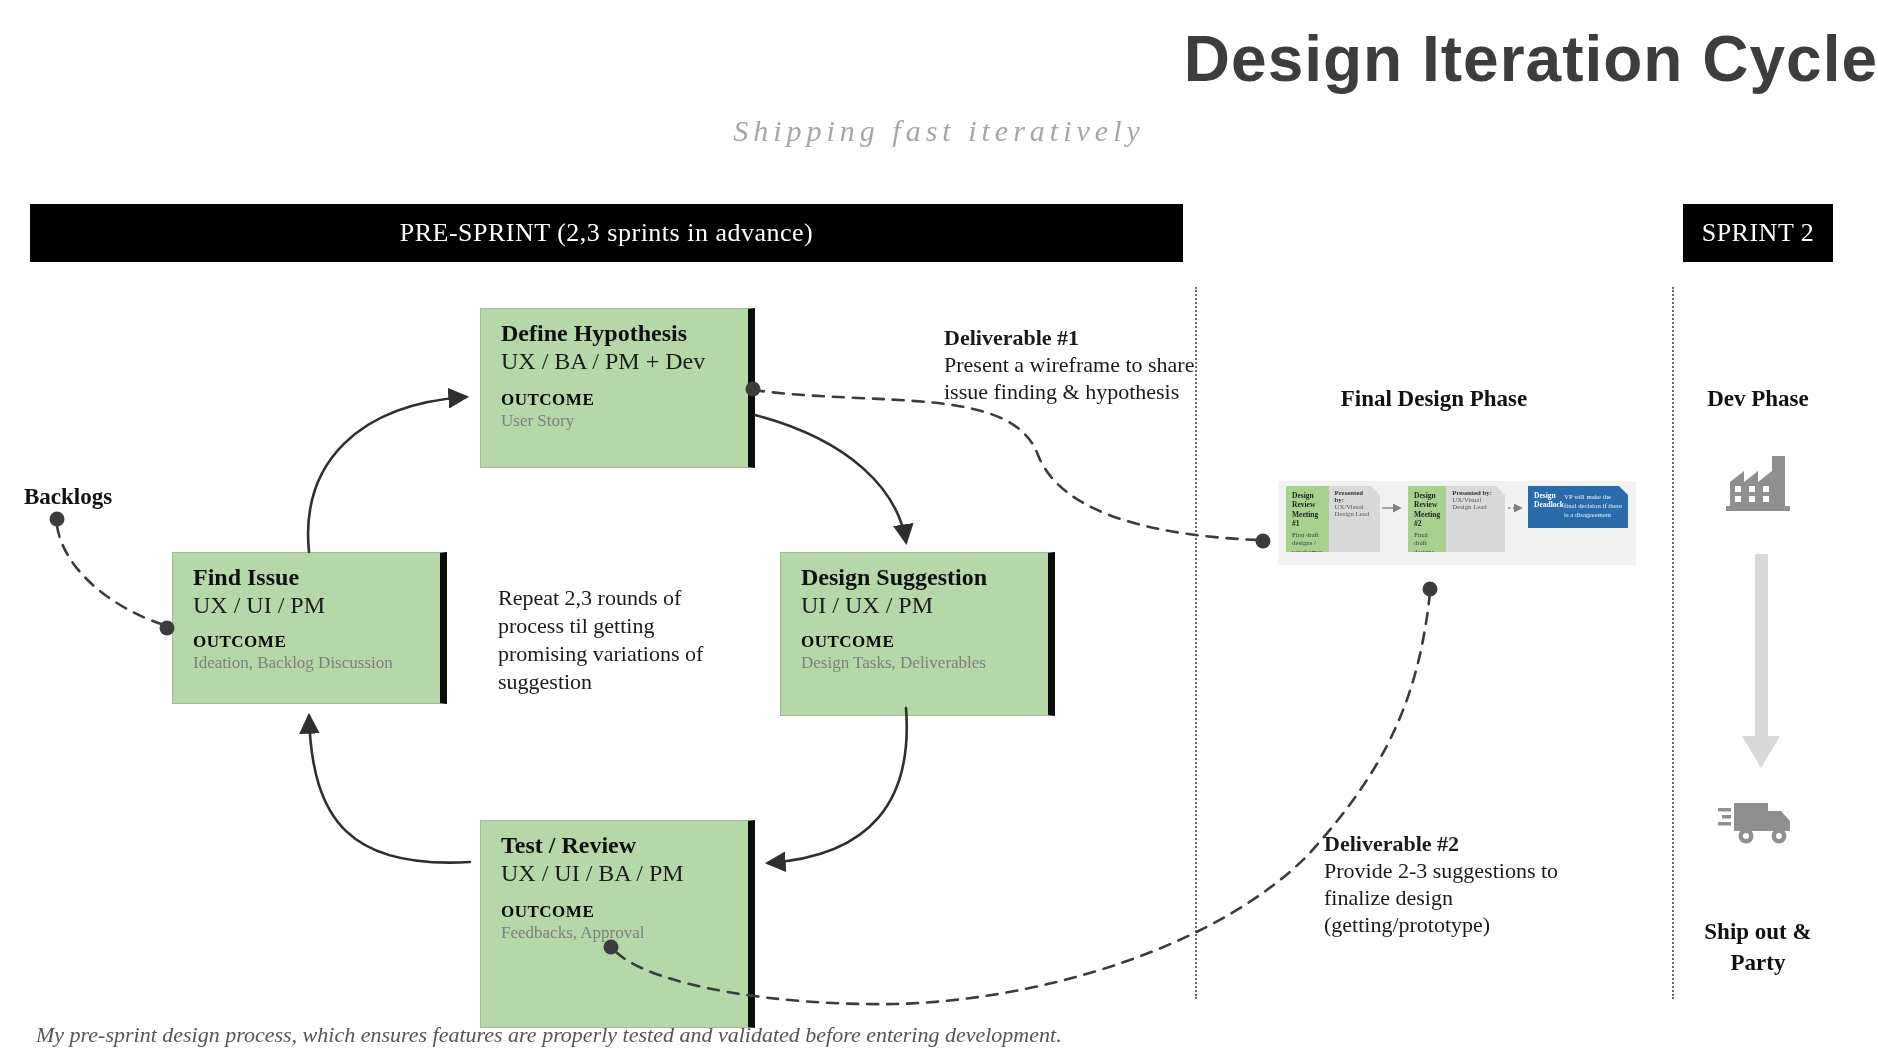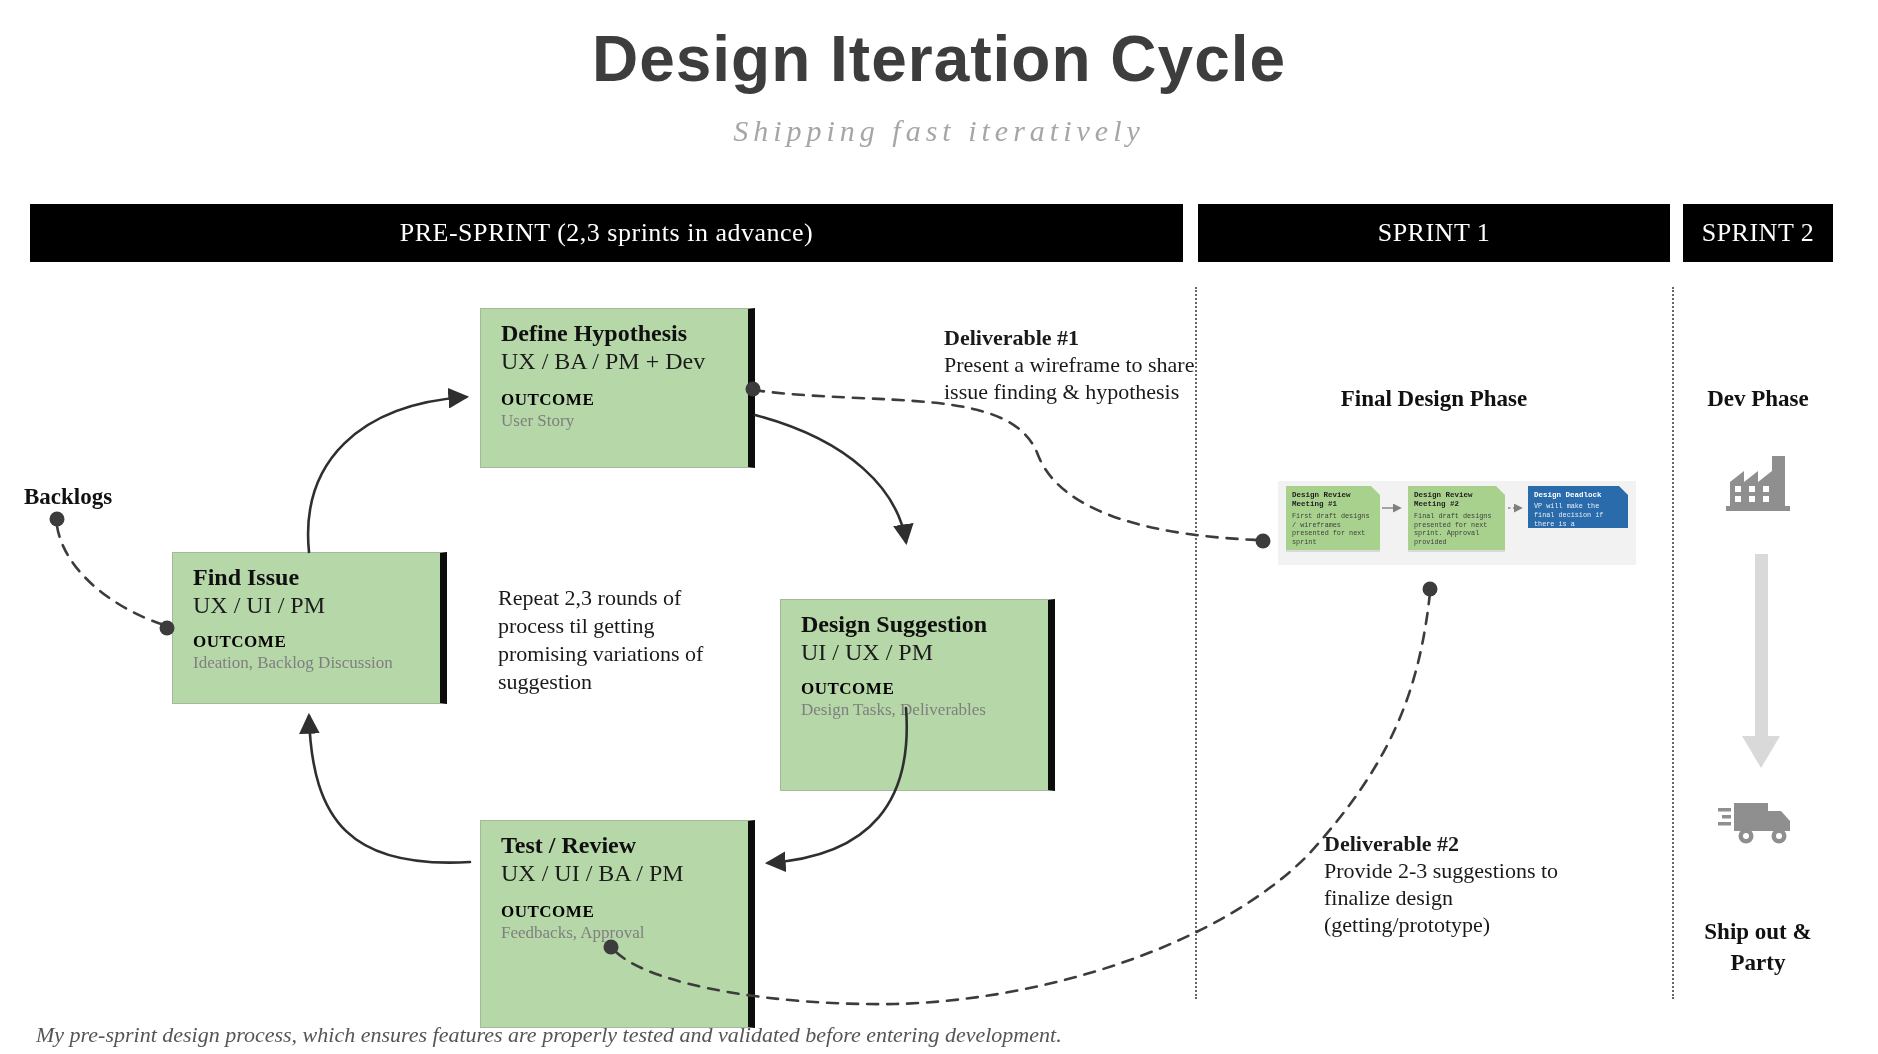--- a/index.html
+++ b/index.html
@@ -1,19 +1,19 @@
 <!DOCTYPE html>
 <html><head>
 <meta charset="utf-8">
 <style>
   html,body{margin:0;padding:0;background:#fff;}
   .canvas{position:relative;width:1878px;height:1054px;background:#ffffff;
           font-family:"Liberation Serif",serif;overflow:hidden;}
 
-  .title{position:absolute;top:22px;left:0;width:100%;text-align:center;
+  .title{position:absolute;top:22px;left:0;width:100%;text-align:right;
          font-family:"Liberation Sans",sans-serif;font-weight:700;font-size:64px;
          color:#3d3d3d;letter-spacing:1px;}
   .subtitle{position:absolute;top:114px;left:0;width:100%;text-align:center;
             font-style:italic;font-size:30px;color:#a6a6a6;letter-spacing:5px;}
 
   .bar{position:absolute;top:204px;height:58px;background:#000;color:#fff;
        font-size:26px;display:flex;align-items:center;justify-content:center;
        letter-spacing:.5px;}
   .bar.pre{left:30px;width:1153px;}
   .bar.s1{left:1198px;width:472px;}
@@ -22,40 +22,40 @@
   .vdots{position:absolute;top:287px;height:712px;width:0;border-left:2px dotted #666;}
 
   .gbox{position:absolute;background:#b6d7a8;border:1px solid #a6b89b;
         border-right:7px solid #0c0c0c;box-sizing:border-box;padding:11px 10px 0 20px;}
   .gbox .t{font-size:24px;font-weight:700;color:#101010;}
   .gbox .r{font-size:24px;color:#1c1c1c;margin-top:1px;}
   .gbox .ol{font-size:17px;font-weight:700;color:#000000;margin-top:15px;letter-spacing:.5px;}
   .gbox .ov{font-size:17px;color:#7f7f7f;margin-top:1px;}
   #box-define{left:480px;top:308px;width:275px;height:160px;}
   #box-find{left:172px;top:552px;width:275px;height:152px;}
-  #box-suggest{left:780px;top:552px;width:275px;height:192px;margin-top:47px;}
+  #box-suggest{left:780px;top:552px;width:275px;height:164px;}
   #box-test{left:480px;top:820px;width:275px;height:208px;}
   #box-find .ol,#box-suggest .ol{margin-top:13px;}
 
   .backlogs{position:absolute;left:24px;top:484px;font-size:23px;font-weight:700;color:#111;}
   .center-note{position:absolute;left:498px;top:584px;width:242px;font-size:22px;
                line-height:28px;color:#1a1a1a;}
   .deliv{position:absolute;font-size:22px;line-height:27px;color:#1a1a1a;}
   .deliv .dt{font-weight:700;}
   #d1{left:944px;top:324px;}
   #d2{left:1324px;top:830px;}
 
   .col-head{position:absolute;font-size:23px;font-weight:700;color:#111;text-align:center;}
   #final-head{left:1198px;top:386px;width:472px;}
   #dev-head{left:1683px;top:386px;width:150px;}
 
   .panel{position:absolute;left:1278px;top:481px;width:358px;height:84px;background:#f2f2f2;}
-  .card{position:absolute;font-family:Liberation Mono, monospace;
+  .card{position:absolute;font-family:Liberation Serif, serif;
         clip-path:polygon(0 0,calc(100% - 9px) 0,100% 9px,100% 100%,0 100%);
-        display:flex;flex-direction:column;box-sizing:border-box;}
+        display:flex;flex-direction:row;box-sizing:border-box;}
   .card .cg{background:#a9d18e;padding:5px 6px 3px 6px;flex:1;}
   .card .cf{background:#d9d9d9;padding:3px 6px;}
   .card .ct{font-size:7.5px;font-weight:700;color:#1f1f1f;line-height:1.25;}
   .card .cb{font-size:6.8px;color:#3f3f3f;line-height:1.3;margin-top:2px;}
   .card .cfl{font-size:6.8px;font-weight:700;color:#333;}
   .card .cfv{font-size:6.8px;color:#595959;}
   #card1{left:1286px;top:486px;width:94px;height:66px;}
   #card2{left:1408px;top:486px;width:97px;height:66px;}
   #card3{left:1528px;top:486px;width:100px;height:42px;background:#2a6bab;padding:5px 6px;}
   #card3 .ct{color:#fff;}
@@ -77,21 +77,20 @@
 </style>
 </head>
 <body>
 
 <div class="canvas">
 
   <div class="title">Design Iteration Cycle</div>
   <div class="subtitle">Shipping fast iteratively</div>
 
   <div class="bar pre">PRE-SPRINT (2,3 sprints in advance)</div>
-  <div class="bar s1">SPRINT 1</div>
   <div class="bar s2">SPRINT 2</div>
 
   <div class="vdots" style="left:1195px;"></div>
   <div class="vdots" style="left:1672px;"></div>
 
   <div class="gbox" id="box-define">
     <div class="t">Define Hypothesis</div>
     <div class="r">UX / BA / PM + Dev</div>
     <div class="ol">OUTCOME</div>
     <div class="ov">User Story</div>

